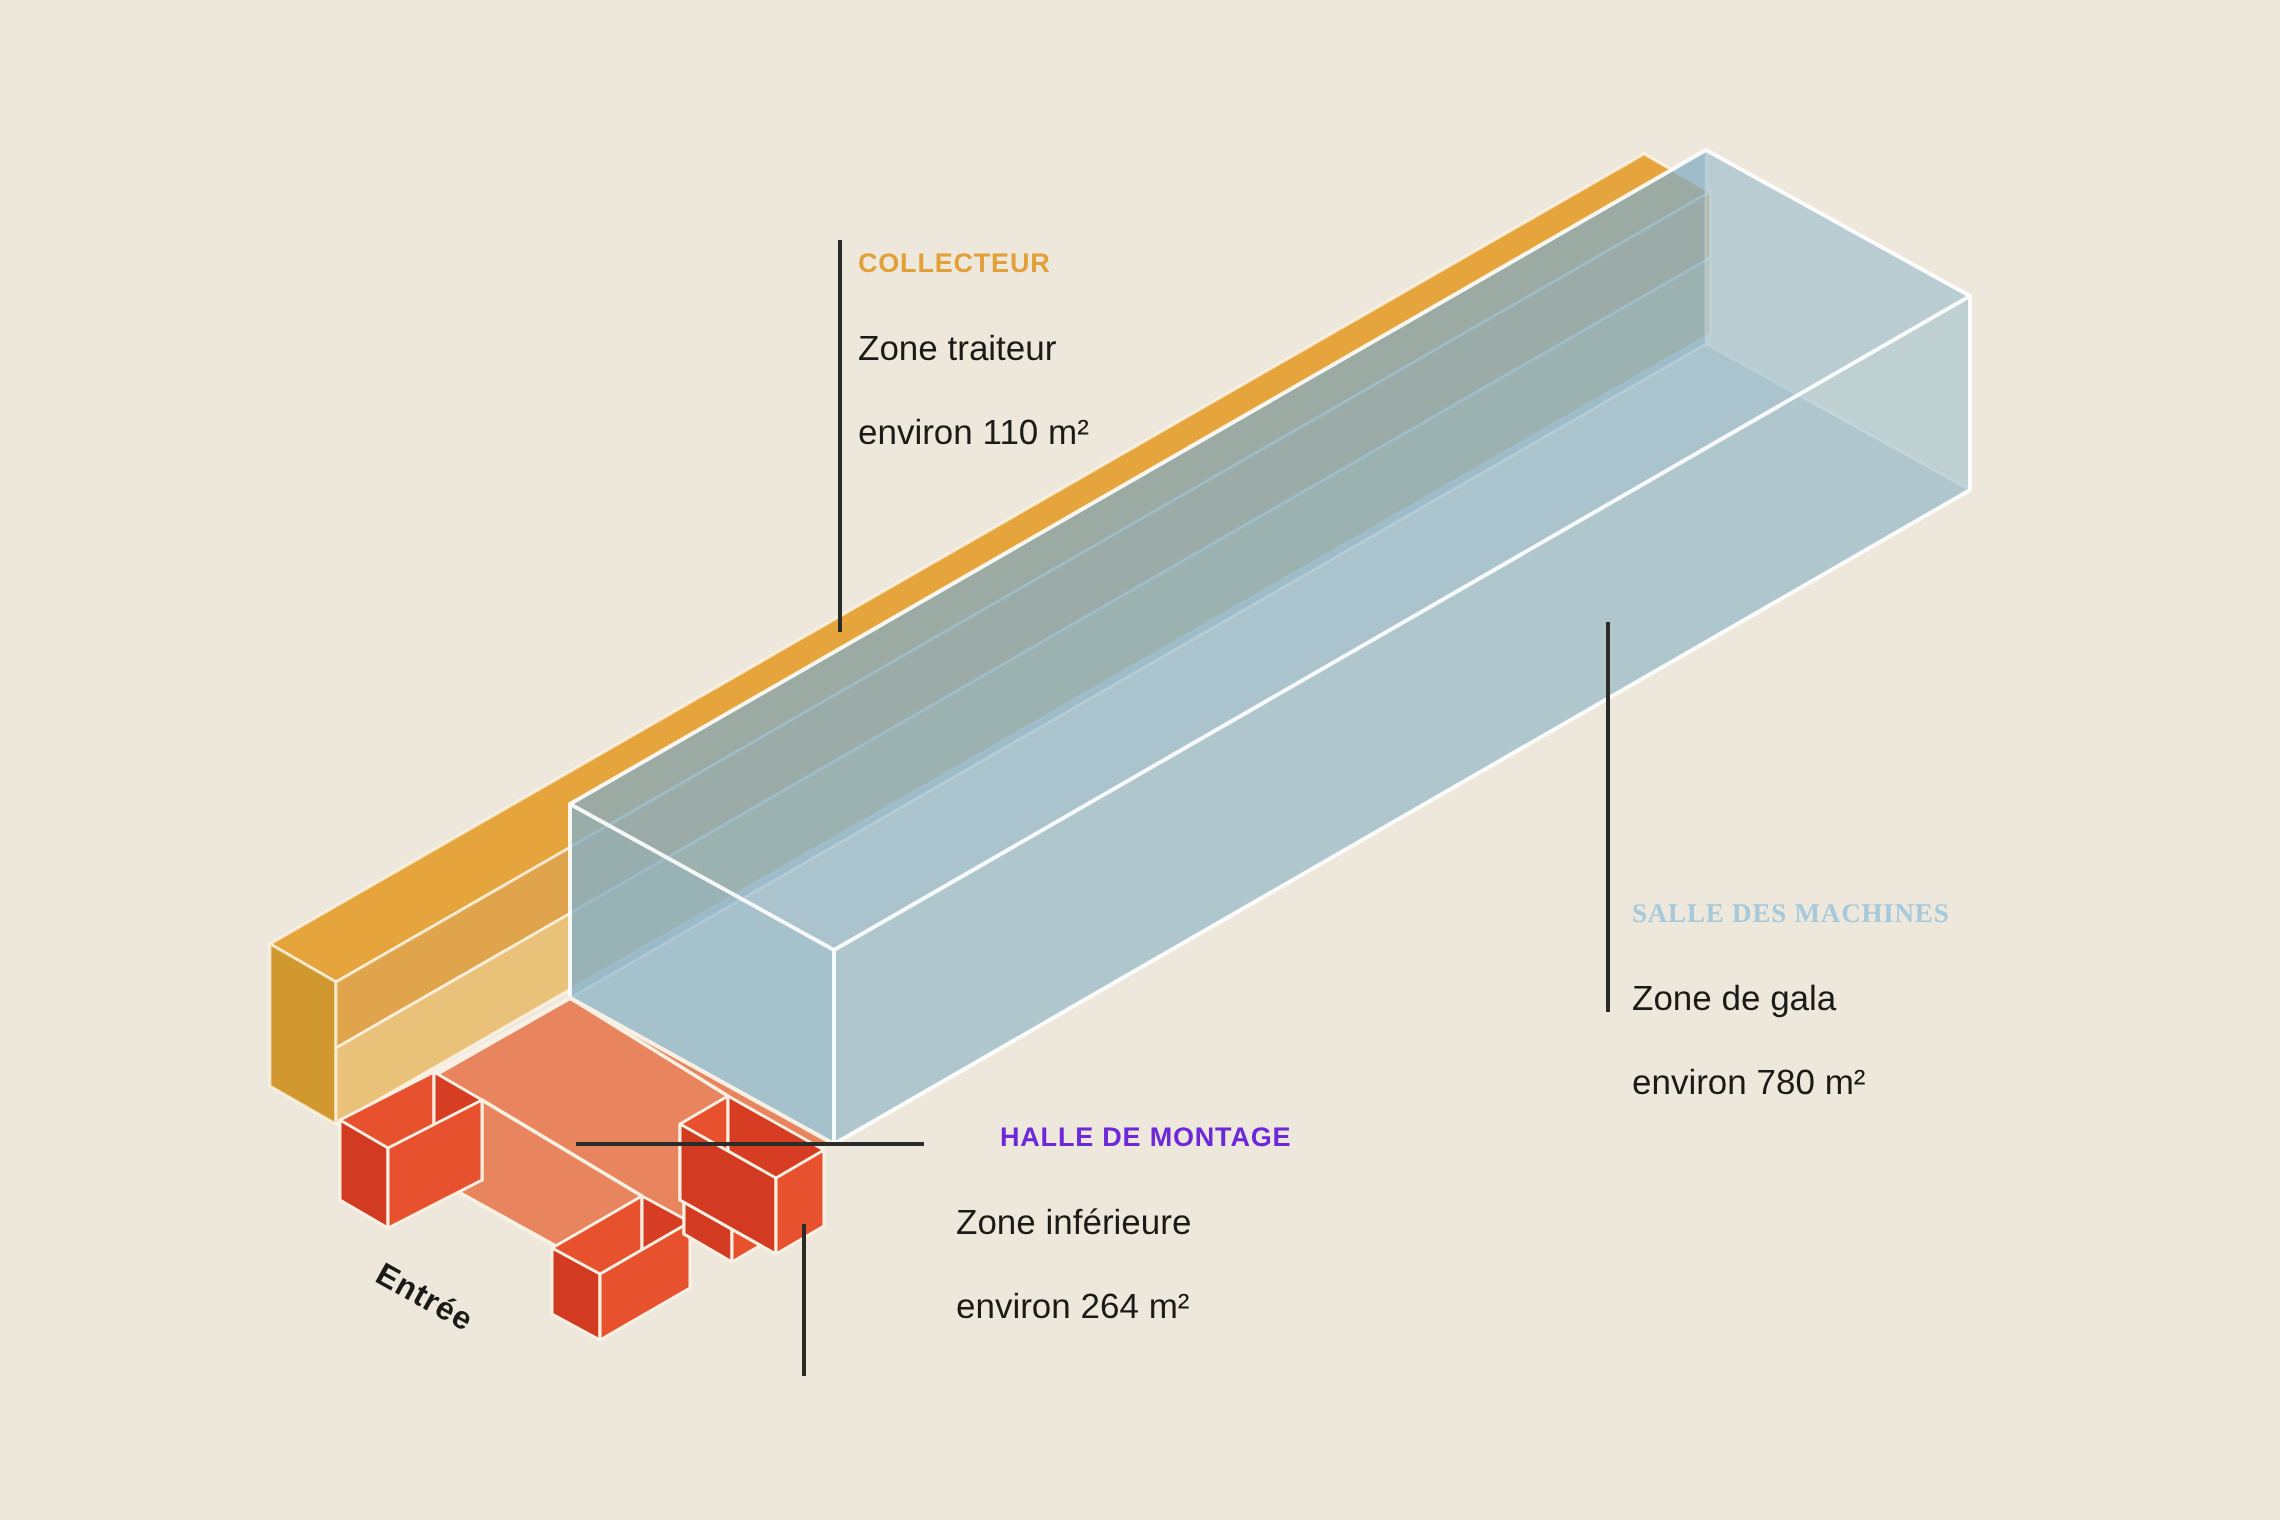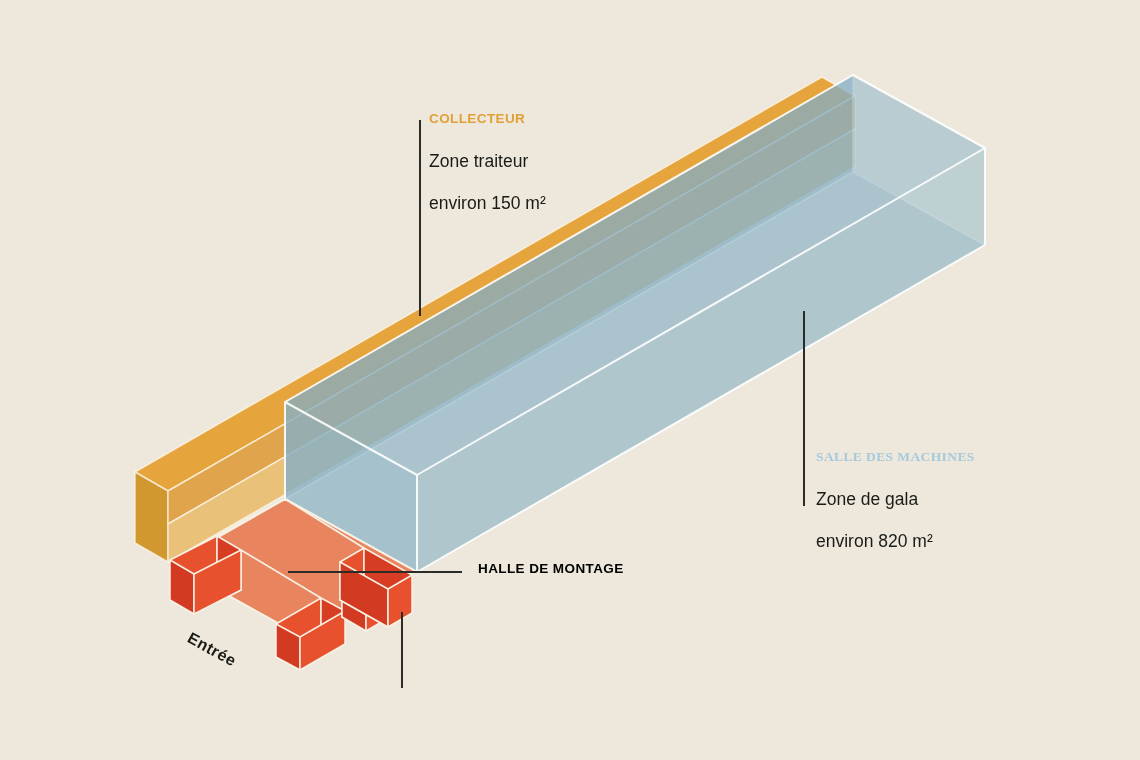--- a/index.html
+++ b/index.html
@@ -7,21 +7,21 @@
     position:relative;width:1140px;height:760px;overflow:hidden;
     background:#EDE8DB;
     font-family:"Liberation Sans", sans-serif;
   }
   .stage svg{position:absolute;left:0;top:0;}
   .zone-label{position:absolute;pointer-events:none;}
   .zone-tag{font-size:13.5px;font-weight:700;letter-spacing:.4px;line-height:15px;}
   .zone-main{font-size:17.5px;font-weight:400;color:#1A1A17;line-height:21px;margin-top:4px;white-space:pre-line;}
   .tag-gold{color:#E2A038;}
   .tag-blue{color:#A6C9DC;font-family:Liberation Serif, serif;}
-  .tag-red{color:#000000;}
+  .tag-red{color:#6d28d9;margin-left:22px;}
   .entree{
     position:absolute;left:193px;top:629px;
     font-size:16px;font-weight:700;color:#1A1A17;
     transform:rotate(29deg);transform-origin:0 0;letter-spacing:.5px;
   }
   polygon,line,polyline{shape-rendering:geometricPrecision;}
 </style>
 </head>
 <body>
 
@@ -92,36 +92,40 @@
     </g>
 
     <g stroke="#2B2B28" stroke-width="2">
       <line x1="420" y1="120" x2="420" y2="316"></line>
       <line x1="804" y1="311" x2="804" y2="506"></line>
       <line x1="288" y1="572" x2="462" y2="572"></line>
       <line x1="402" y1="612" x2="402" y2="688"></line>
     </g>
   </svg>
 
-  <div class="zone-label" style="left:429px;top:111px;">
+  <div class="zone-label" style="left:429px;top:124px;">
     <div class="zone-tag tag-gold">COLLECTEUR</div>
     <div class="zone-main">
       <div>Zone traiteur</div>
-      <div>environ 150 m²</div>
+      <div>environ 110 m²</div>
     </div>
   </div>
 
   <div class="zone-label" style="left:816px;top:449px;">
     <div class="zone-tag tag-blue">SALLE DES MACHINES</div>
     <div class="zone-main">
       <div>Zone de gala</div>
-      <div>environ 820 m²</div>
+      <div>environ 780 m²</div>
     </div>
   </div>
 
   <div class="zone-label" style="left:478px;top:561px;">
     <div class="zone-tag tag-red">HALLE DE MONTAGE</div>
+    <div class="zone-main">
+      <div>Zone inférieure</div>
+      <div>environ 264 m²</div>
+    </div>
   </div>
 
 
   <div class="entree">Entrée</div>
 
 </div>
 
 </body></html>

